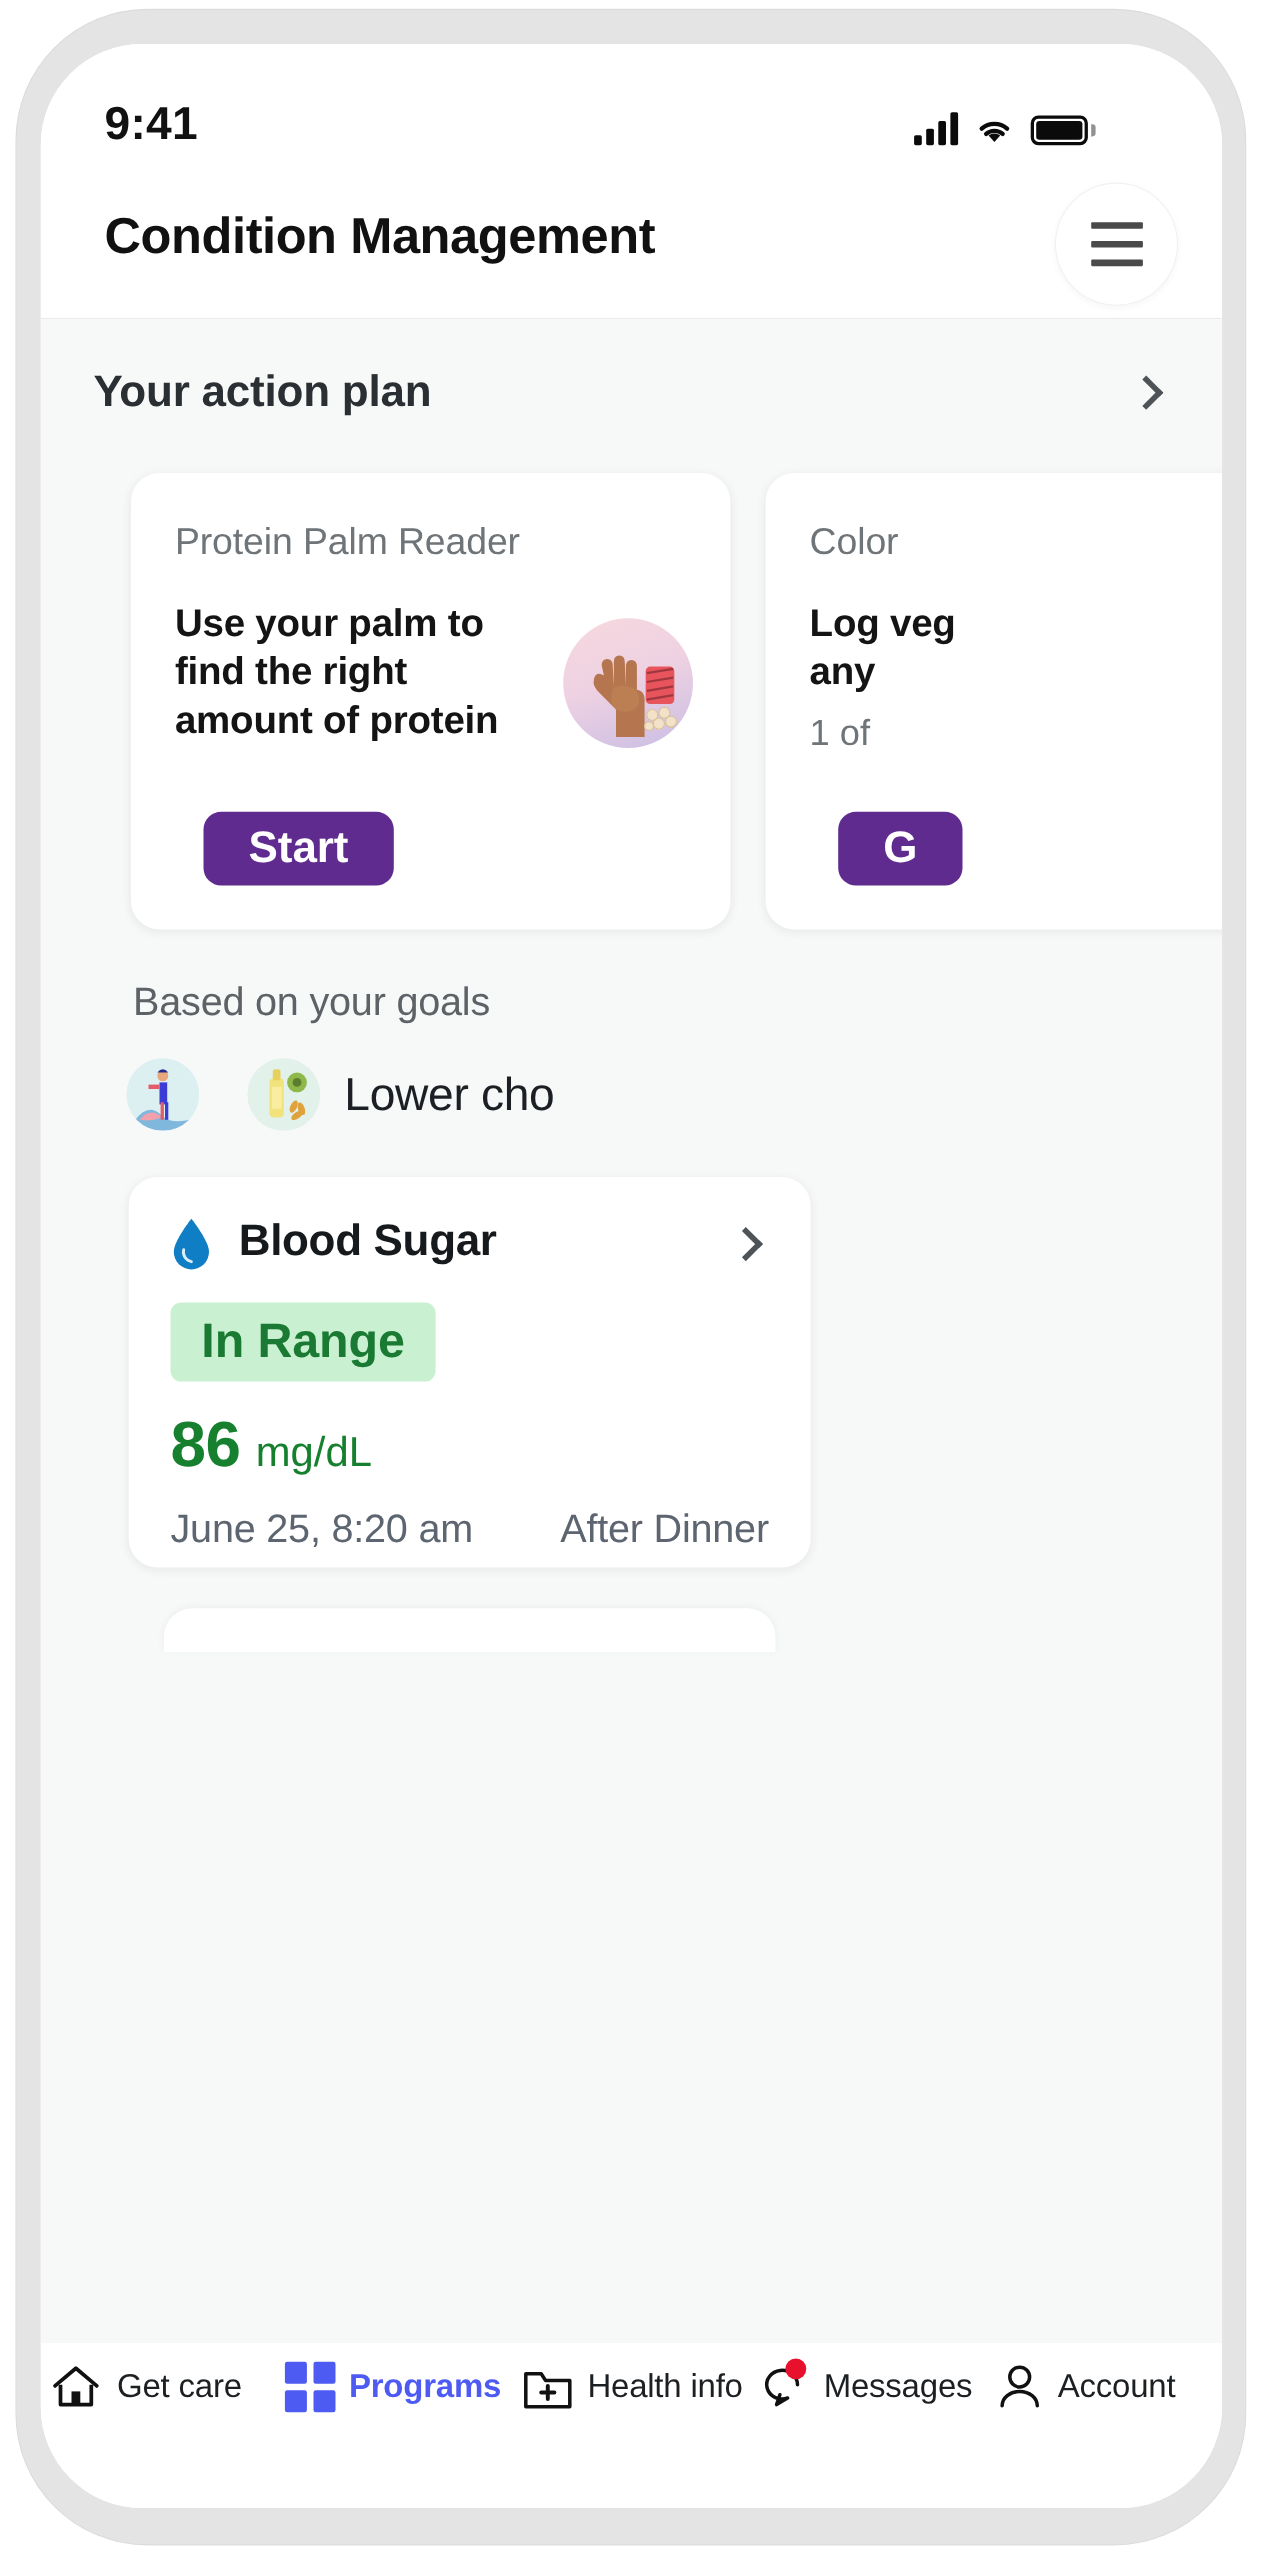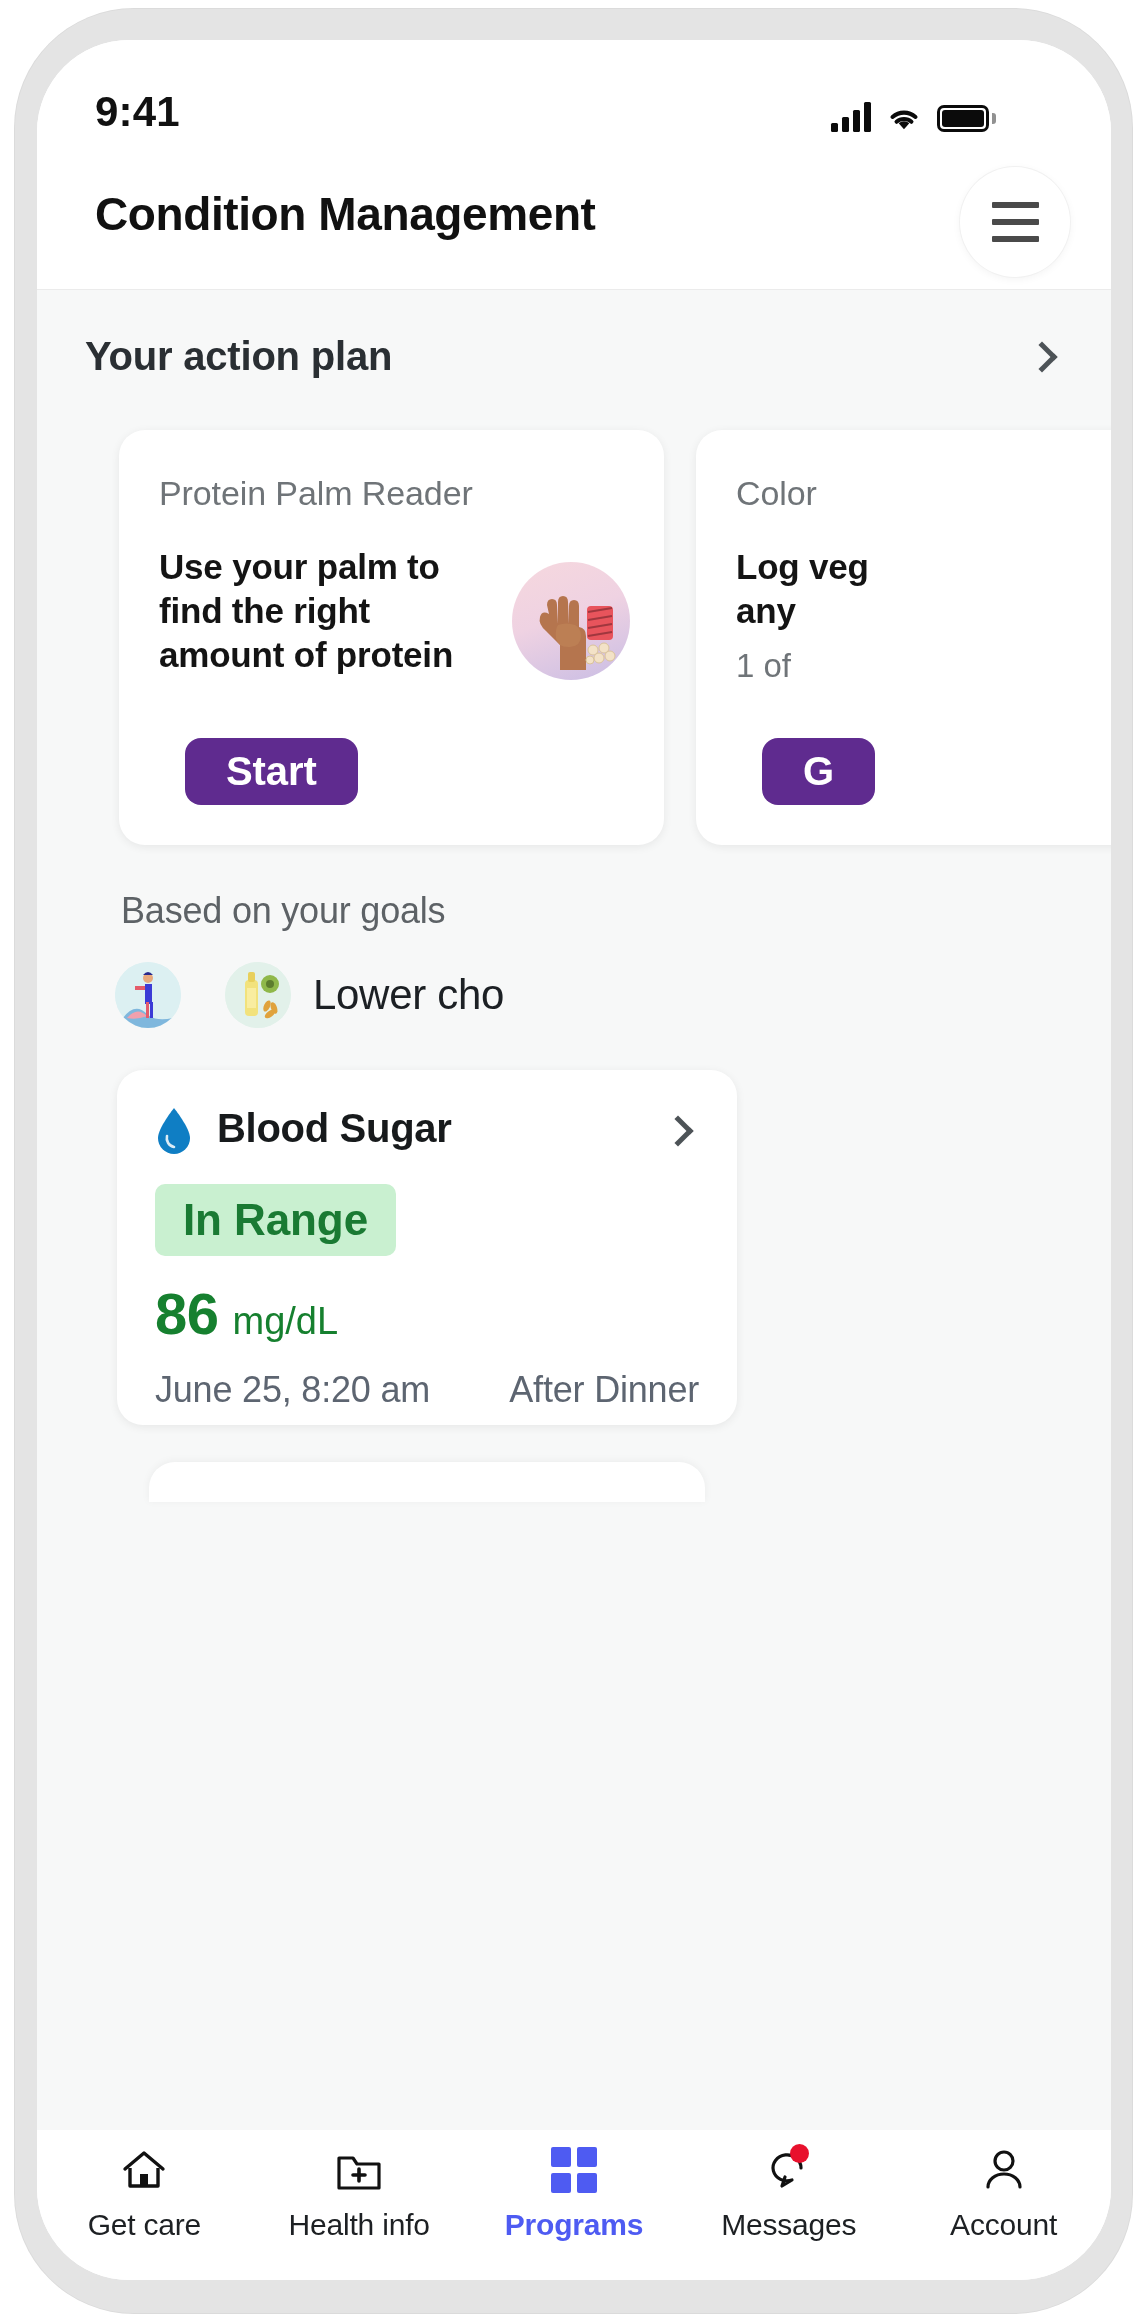--- a/index.html
+++ b/index.html
@@ -358,21 +358,21 @@
     height: 150px;
     background: #ffffff;
     display: flex;
     align-items: flex-start;
     justify-content: space-around;
     padding-top: 14px;
   }
   .nav-item {
     width: 200px;
     display: flex;
-    flex-direction: column;
+    flex-direction: row;
     align-items: center;
     gap: 12px;
   }
   .nav-icon { height: 52px; display: flex; align-items: center; justify-content: center; position: relative; }
   .nav-label {
     font-size: 30px;
     color: #1d2023;
     letter-spacing: -0.2px;
     white-space: nowrap;
   }
@@ -546,45 +546,45 @@
         <div class="nav-icon">
           <svg width="50" height="46" viewBox="0 0 50 46">
             <path d="M6 22 L25 6 L44 22" stroke="#111" stroke-width="3.4" fill="none" stroke-linecap="round" stroke-linejoin="round"></path>
             <path d="M11 21 V39 H39 V21" stroke="#111" stroke-width="3.4" fill="none" stroke-linejoin="round"></path>
             <rect x="21" y="27" width="8" height="12" fill="#111"></rect>
           </svg>
         </div>
         <div class="nav-label">Get care</div>
       </div>
 
-      <div class="nav-item">
-        <div class="nav-icon">
-          <svg width="48" height="44" viewBox="0 0 48 44">
-            <path d="M4 10 h14 l4 6 h22 v24 H4 Z" stroke="#111" stroke-width="3.2" fill="none" stroke-linejoin="round"></path>
-            <path d="M24 21 v12 M18 27 h12" stroke="#111" stroke-width="3.6" stroke-linecap="round"></path>
-          </svg>
-        </div>
-        <div class="nav-label">Health info</div>
-      </div>
-
       <div class="nav-item active">
         <div class="nav-icon">
           <div class="grid-icon">
             <i></i>
               <i></i>
               <i></i>
               <i></i>
           </div>
         </div>
         <div class="nav-label">Programs</div>
       </div>
 
       <div class="nav-item">
         <div class="nav-icon">
           <svg width="48" height="44" viewBox="0 0 48 44">
+            <path d="M4 10 h14 l4 6 h22 v24 H4 Z" stroke="#111" stroke-width="3.2" fill="none" stroke-linejoin="round"></path>
+            <path d="M24 21 v12 M18 27 h12" stroke="#111" stroke-width="3.6" stroke-linecap="round"></path>
+          </svg>
+        </div>
+        <div class="nav-label">Health info</div>
+      </div>
+
+      <div class="nav-item">
+        <div class="nav-icon">
+          <svg width="48" height="44" viewBox="0 0 48 44">
             <path d="M36 20 a14 13 0 1 0 -9 12 l-10 6 l3 -9" stroke="#111" stroke-width="3.2" fill="none" stroke-linecap="round" stroke-linejoin="round"></path>
           </svg>
           <div class="msg-dot"></div>
         </div>
         <div class="nav-label">Messages</div>
       </div>
 
       <div class="nav-item">
         <div class="nav-icon">
           <svg width="46" height="44" viewBox="0 0 46 44">

